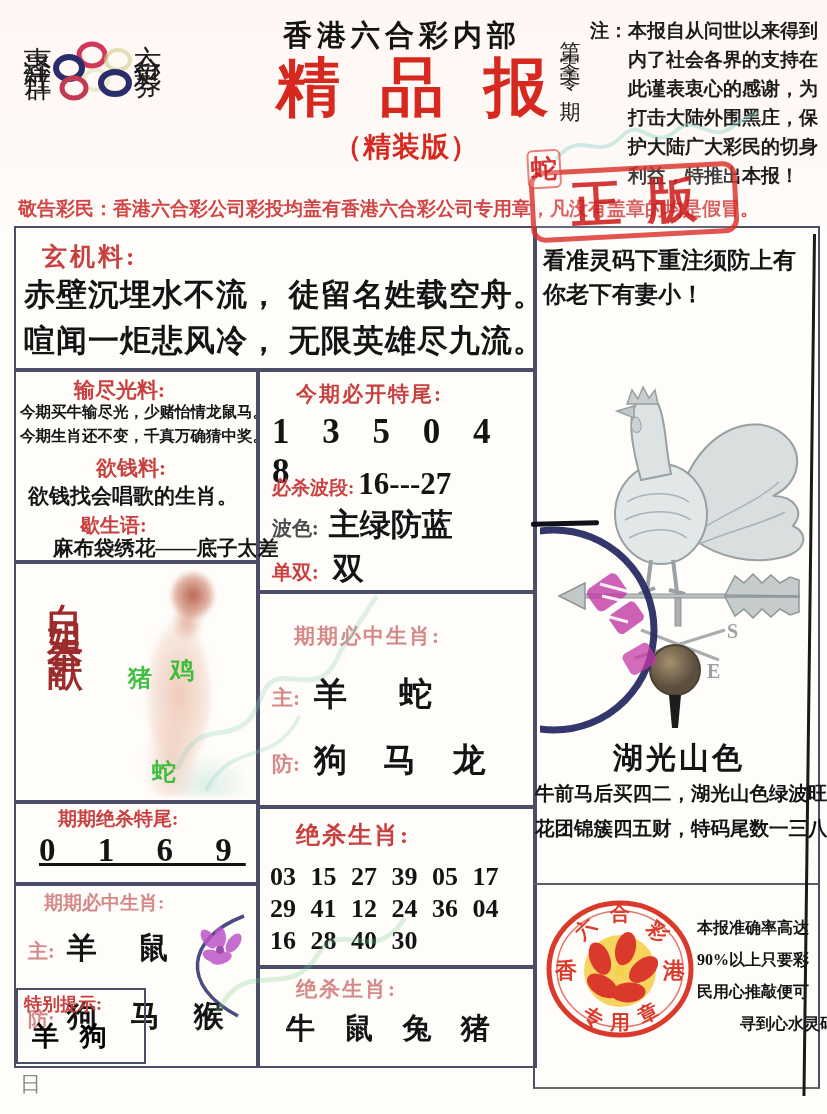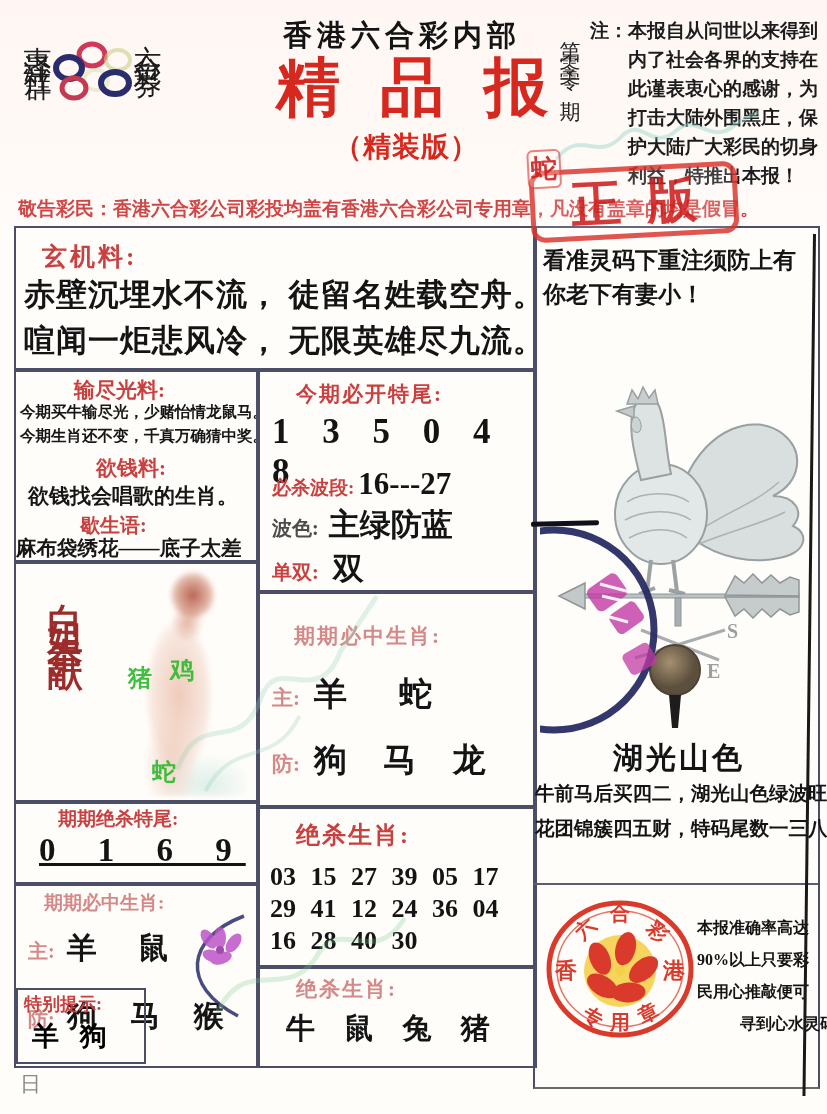--- a/index.html
+++ b/index.html
@@ -111,21 +111,21 @@
     <div class="xuanji-line" style="top:92px;">喧闻一炬悲风冷， 无限英雄尽九流。</div>
   </div>
 
   <div class="box" style="left:14px;top:368px;width:242px;height:192px;">
     <div class="sj-label" style="left:58px;top:6px;font-size:21px;font-family:Liberation Serif, serif;">输尽光料:</div>
     <div class="sj-line" style="left:4px;top:32px;font-size:15.5px;">今期买牛输尽光，少赌怡情龙鼠马。</div>
     <div class="sj-line" style="left:4px;top:56px;font-size:15.5px;">今期生肖还不变，千真万确猜中奖。</div>
     <div class="sj-label" style="left:80px;top:84px;font-size:21px;">欲钱料:</div>
     <div class="sj-line" style="left:12px;top:112px;font-size:21px;">欲钱找会唱歌的生肖。</div>
     <div class="sj-label" style="left:64px;top:142px;font-size:20px;">歇生语:</div>
-    <div class="sj-line" style="left:0px;top:164px;font-size:20.5px;">麻布袋绣花——底子太差</div>
+    <div class="sj-line" style="left:0px;top:164px;font-size:20.5px;padding-left:37px;">麻布袋绣花——底子太差</div>
   </div>
 
   <div class="box" style="left:14px;top:560px;width:242px;height:240px;">
     <div class="abs vtext" style="left:24px;top:14px;font-size:35px;font-weight:bold;color:#9c2b2b;letter-spacing:17px;">白姐奉献</div>
     <div class="photo"></div>
     <div class="overlay-char" style="left:112px;top:100px;">猪</div>
     <div class="overlay-char" style="left:154px;top:92px;">鸡</div>
     <div class="overlay-char" style="left:136px;top:194px;">蛇</div>
   </div>
 

